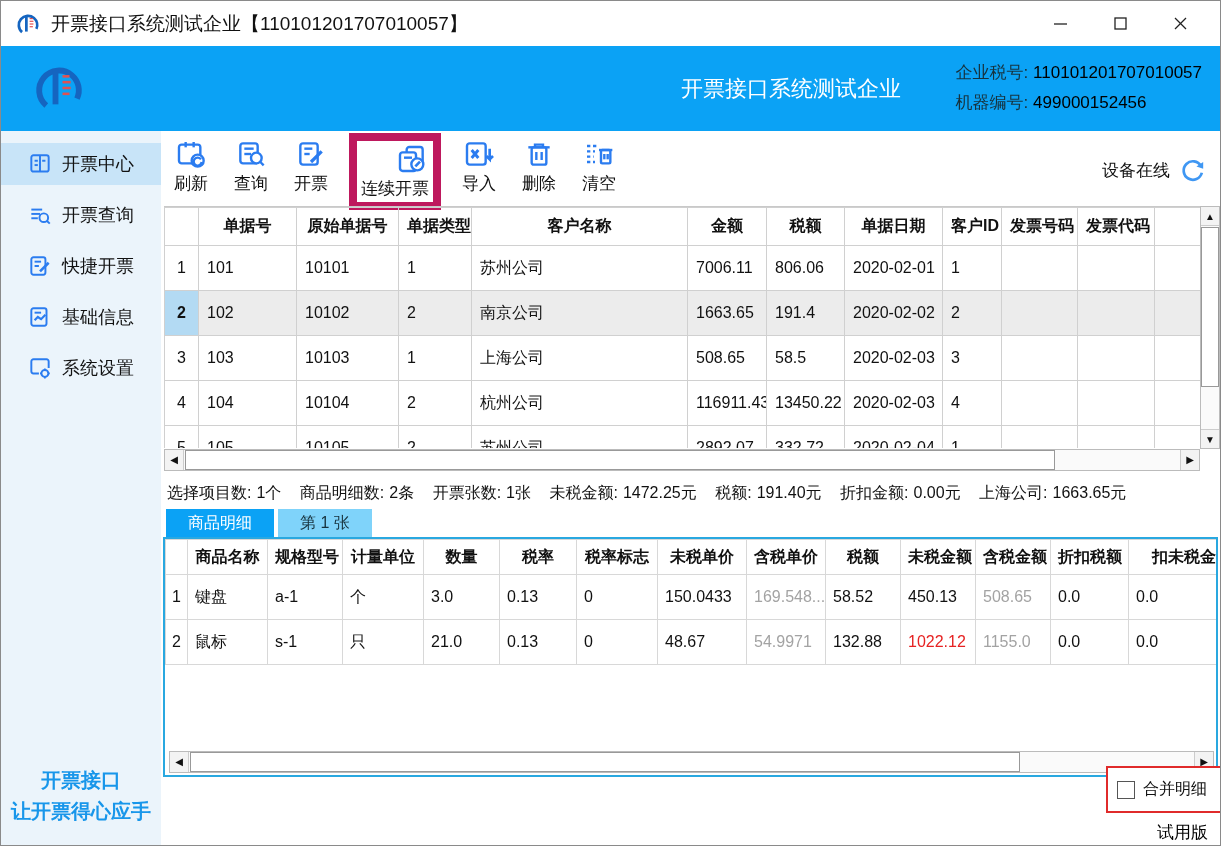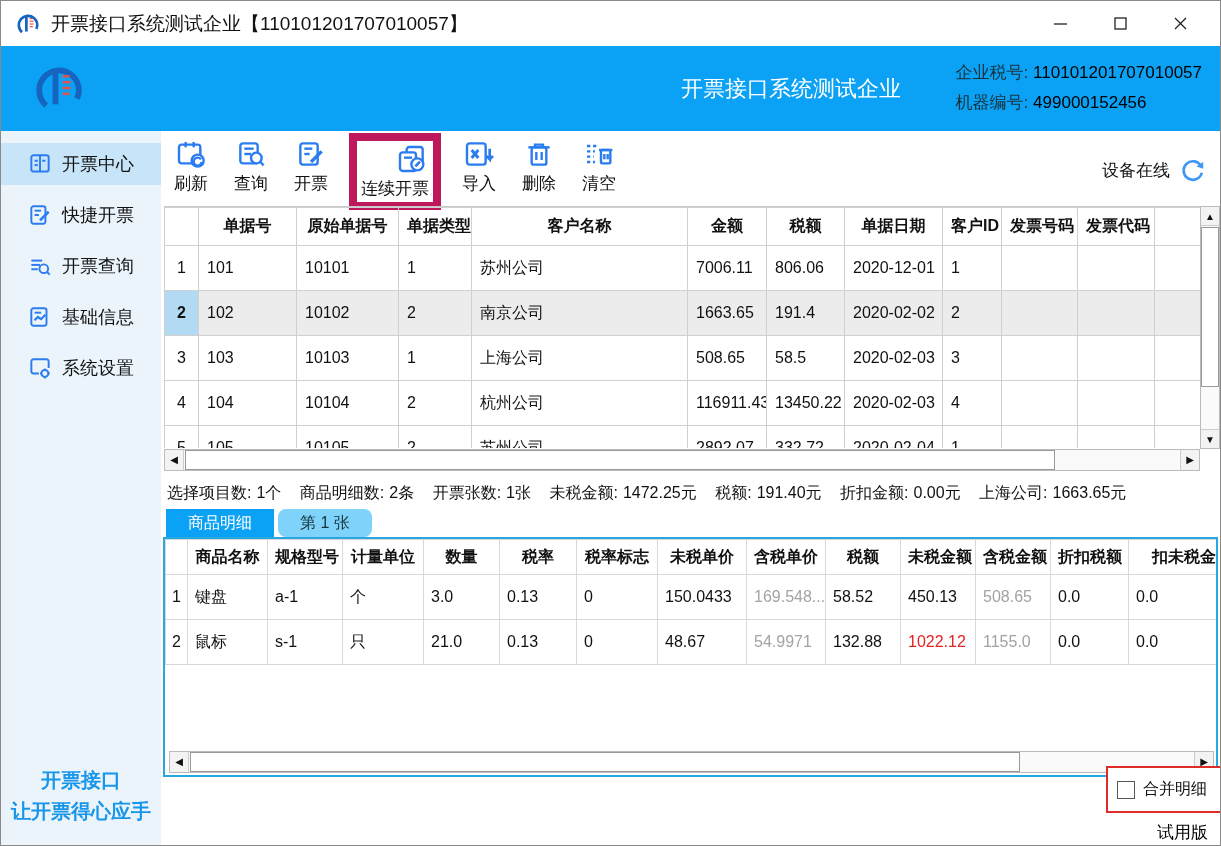--- a/index.html
+++ b/index.html
@@ -67,21 +67,21 @@
   .hscroll .thumb { position:absolute; top:0; left:20px; height:20px; background:#fff; border:1px solid #999; }
   .hscroll.main .thumb { width:870px; }
   
   .summary { position:absolute; top:352px; left:6px; font-size:16px; white-space:nowrap; }
   .summary .seg { margin-right:14px; }
   .summary .lab { margin-right:5px; }
   
   .tabs { position:absolute; top:378px; left:5px; display:flex; }
   .tab { height:28px; padding:0 22px; font-size:16px; display:flex; align-items:center; margin-right:4px; cursor:default; }
   .tab.active { background:#0ba2f5; color:#fff; }
-  .tab.inactive { background:#7fd3fa; color:#17323d;border-radius:8px; }
+  .tab.inactive { background:#7fd3fa; color:#17323d; }
   
   .panel { position:absolute; top:406px; left:2px; right:2px; height:240px; border:2px solid #29a8e0; background:#fff; overflow:hidden; }
   .dt { width:1075px; }
   .dt th, .dt td { border:1px solid #d8d8d8; font-size:16px; height:45px; padding:0 7px; white-space:nowrap; overflow:hidden; text-align:left; background:#fff; }
   .dt thead th { height:35px; font-weight:bold; text-align:center; }
   .dt td.rn { text-align:center; padding:0 2px; }
   .dt td.muted { color:#a3a3a3; }
   .dt td.red { color:#e62222; }
   .hscroll.detail { position:absolute; bottom:2px; left:4px; width:1045px; border:1px solid #bbb; }
   .hscroll.detail .thumb { width:830px; }
@@ -151,36 +151,36 @@
         <rect x="4" y="4" width="16" height="15" rx="2"></rect>
           <line x1="12" y1="4" x2="12" y2="19"></line>
         <line x1="7" y1="9" x2="10" y2="9"></line>
           <line x1="14" y1="9" x2="17" y2="9"></line>
           <line x1="7" y1="13" x2="10" y2="13"></line>
       </svg>
       <span>开票中心</span>
     </div>
     <div class="sitem">
       <svg viewBox="0 0 24 24">
-        <rect x="4" y="4" width="13" height="16" rx="2"></rect>
-          <line x1="7" y1="8" x2="13" y2="8"></line>
-          <line x1="7" y1="12" x2="11" y2="12"></line>
-        <line x1="12" y1="17" x2="20" y2="9" stroke-width="2.4"></line>
-      </svg>
-      <span>快捷开票</span>
-    </div>
-    <div class="sitem">
-      <svg viewBox="0 0 24 24">
         <line x1="4" y1="7" x2="14" y2="7"></line>
           <line x1="4" y1="11" x2="12" y2="11"></line>
           <line x1="4" y1="15" x2="10" y2="15"></line>
         <circle cx="15.5" cy="14.5" r="4"></circle>
           <line x1="18.5" y1="17.5" x2="21" y2="20"></line>
       </svg>
       <span>开票查询</span>
+    </div>
+    <div class="sitem">
+      <svg viewBox="0 0 24 24">
+        <rect x="4" y="4" width="13" height="16" rx="2"></rect>
+          <line x1="7" y1="8" x2="13" y2="8"></line>
+          <line x1="7" y1="12" x2="11" y2="12"></line>
+        <line x1="12" y1="17" x2="20" y2="9" stroke-width="2.4"></line>
+      </svg>
+      <span>快捷开票</span>
     </div>
     <div class="sitem">
       <svg viewBox="0 0 24 24">
         <rect x="4" y="4" width="14" height="16" rx="2"></rect>
           <line x1="7" y1="8" x2="13" y2="8"></line>
         <polyline points="7,15 10,12 13,14 17,10" stroke-width="2"></polyline>
       </svg>
       <span>基础信息</span>
     </div>
     <div class="sitem">
@@ -322,21 +322,21 @@
       </thead>
       <tbody>
         <tr>
           <td class="rn">1</td>
           <td>101</td>
           <td>10101</td>
           <td>1</td>
           <td>苏州公司</td>
           <td>7006.11</td>
           <td>806.06</td>
-          <td>2020-12-01</td>
+          <td>2020-02-01</td>
           <td>1</td>
           <td></td>
           <td></td>
           <td></td>
         </tr>
         <tr class="sel">
           <td class="rn">2</td>
           <td>102</td>
           <td>10102</td>
           <td>2</td>

